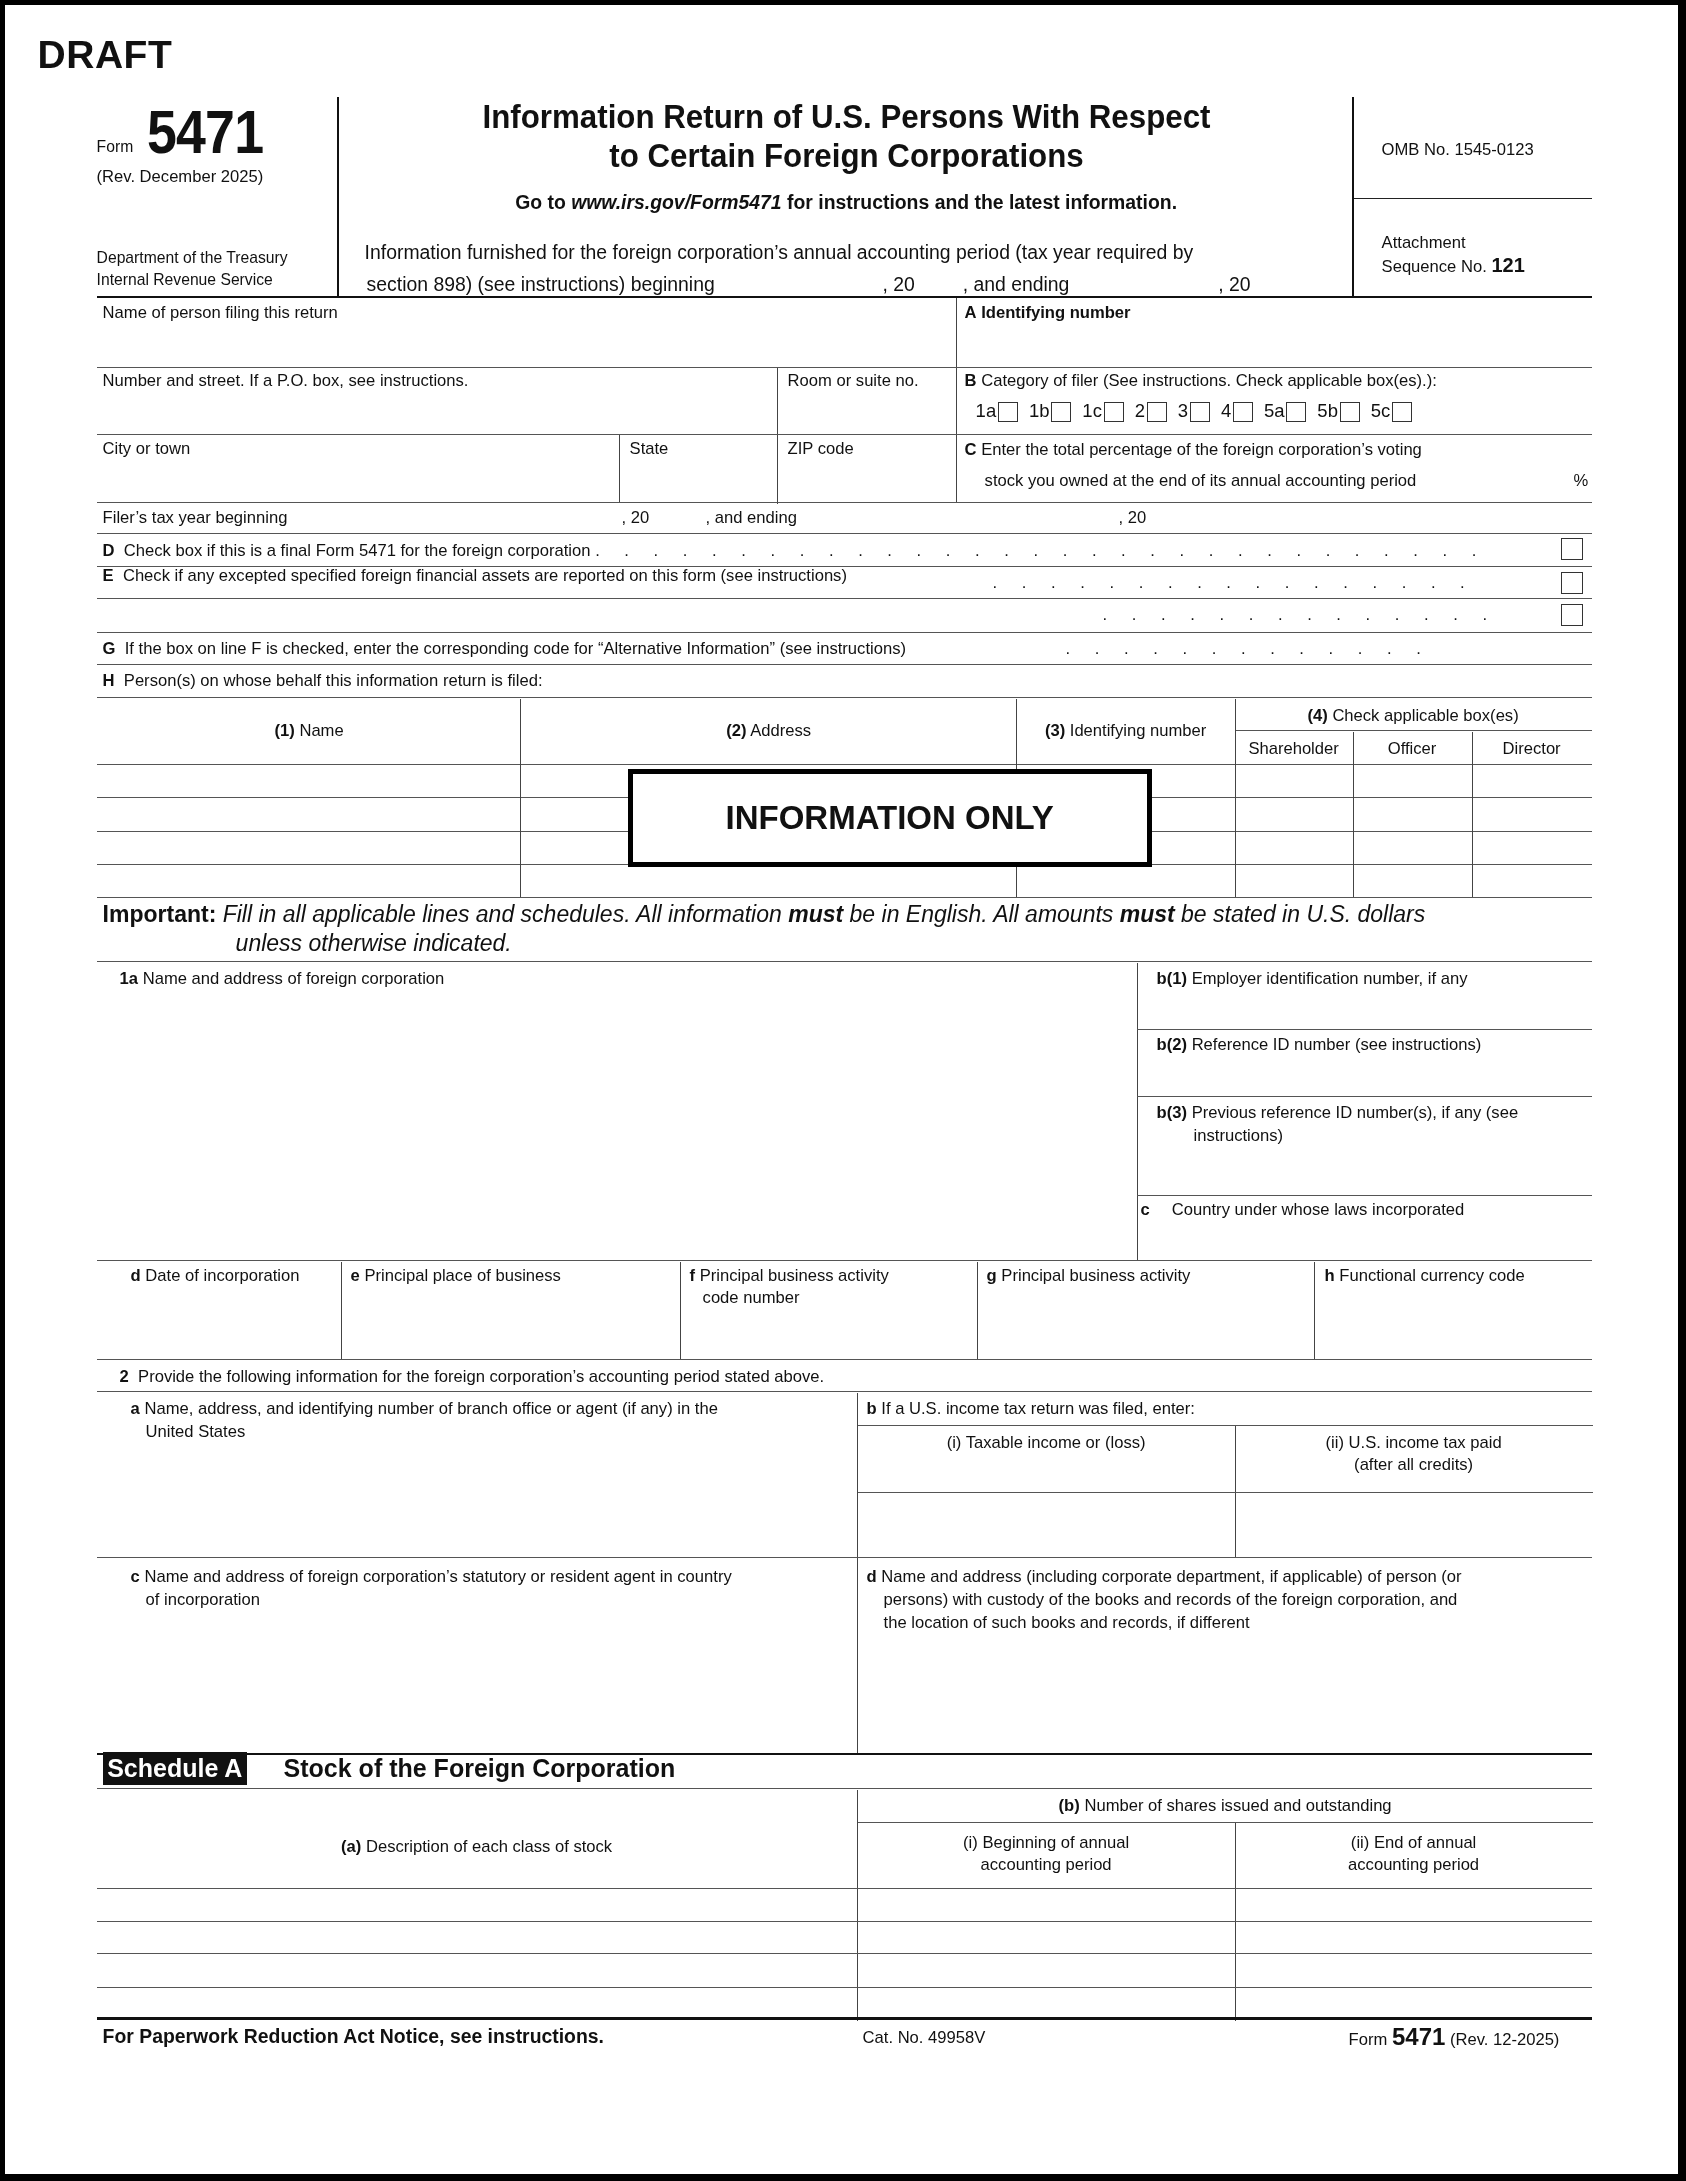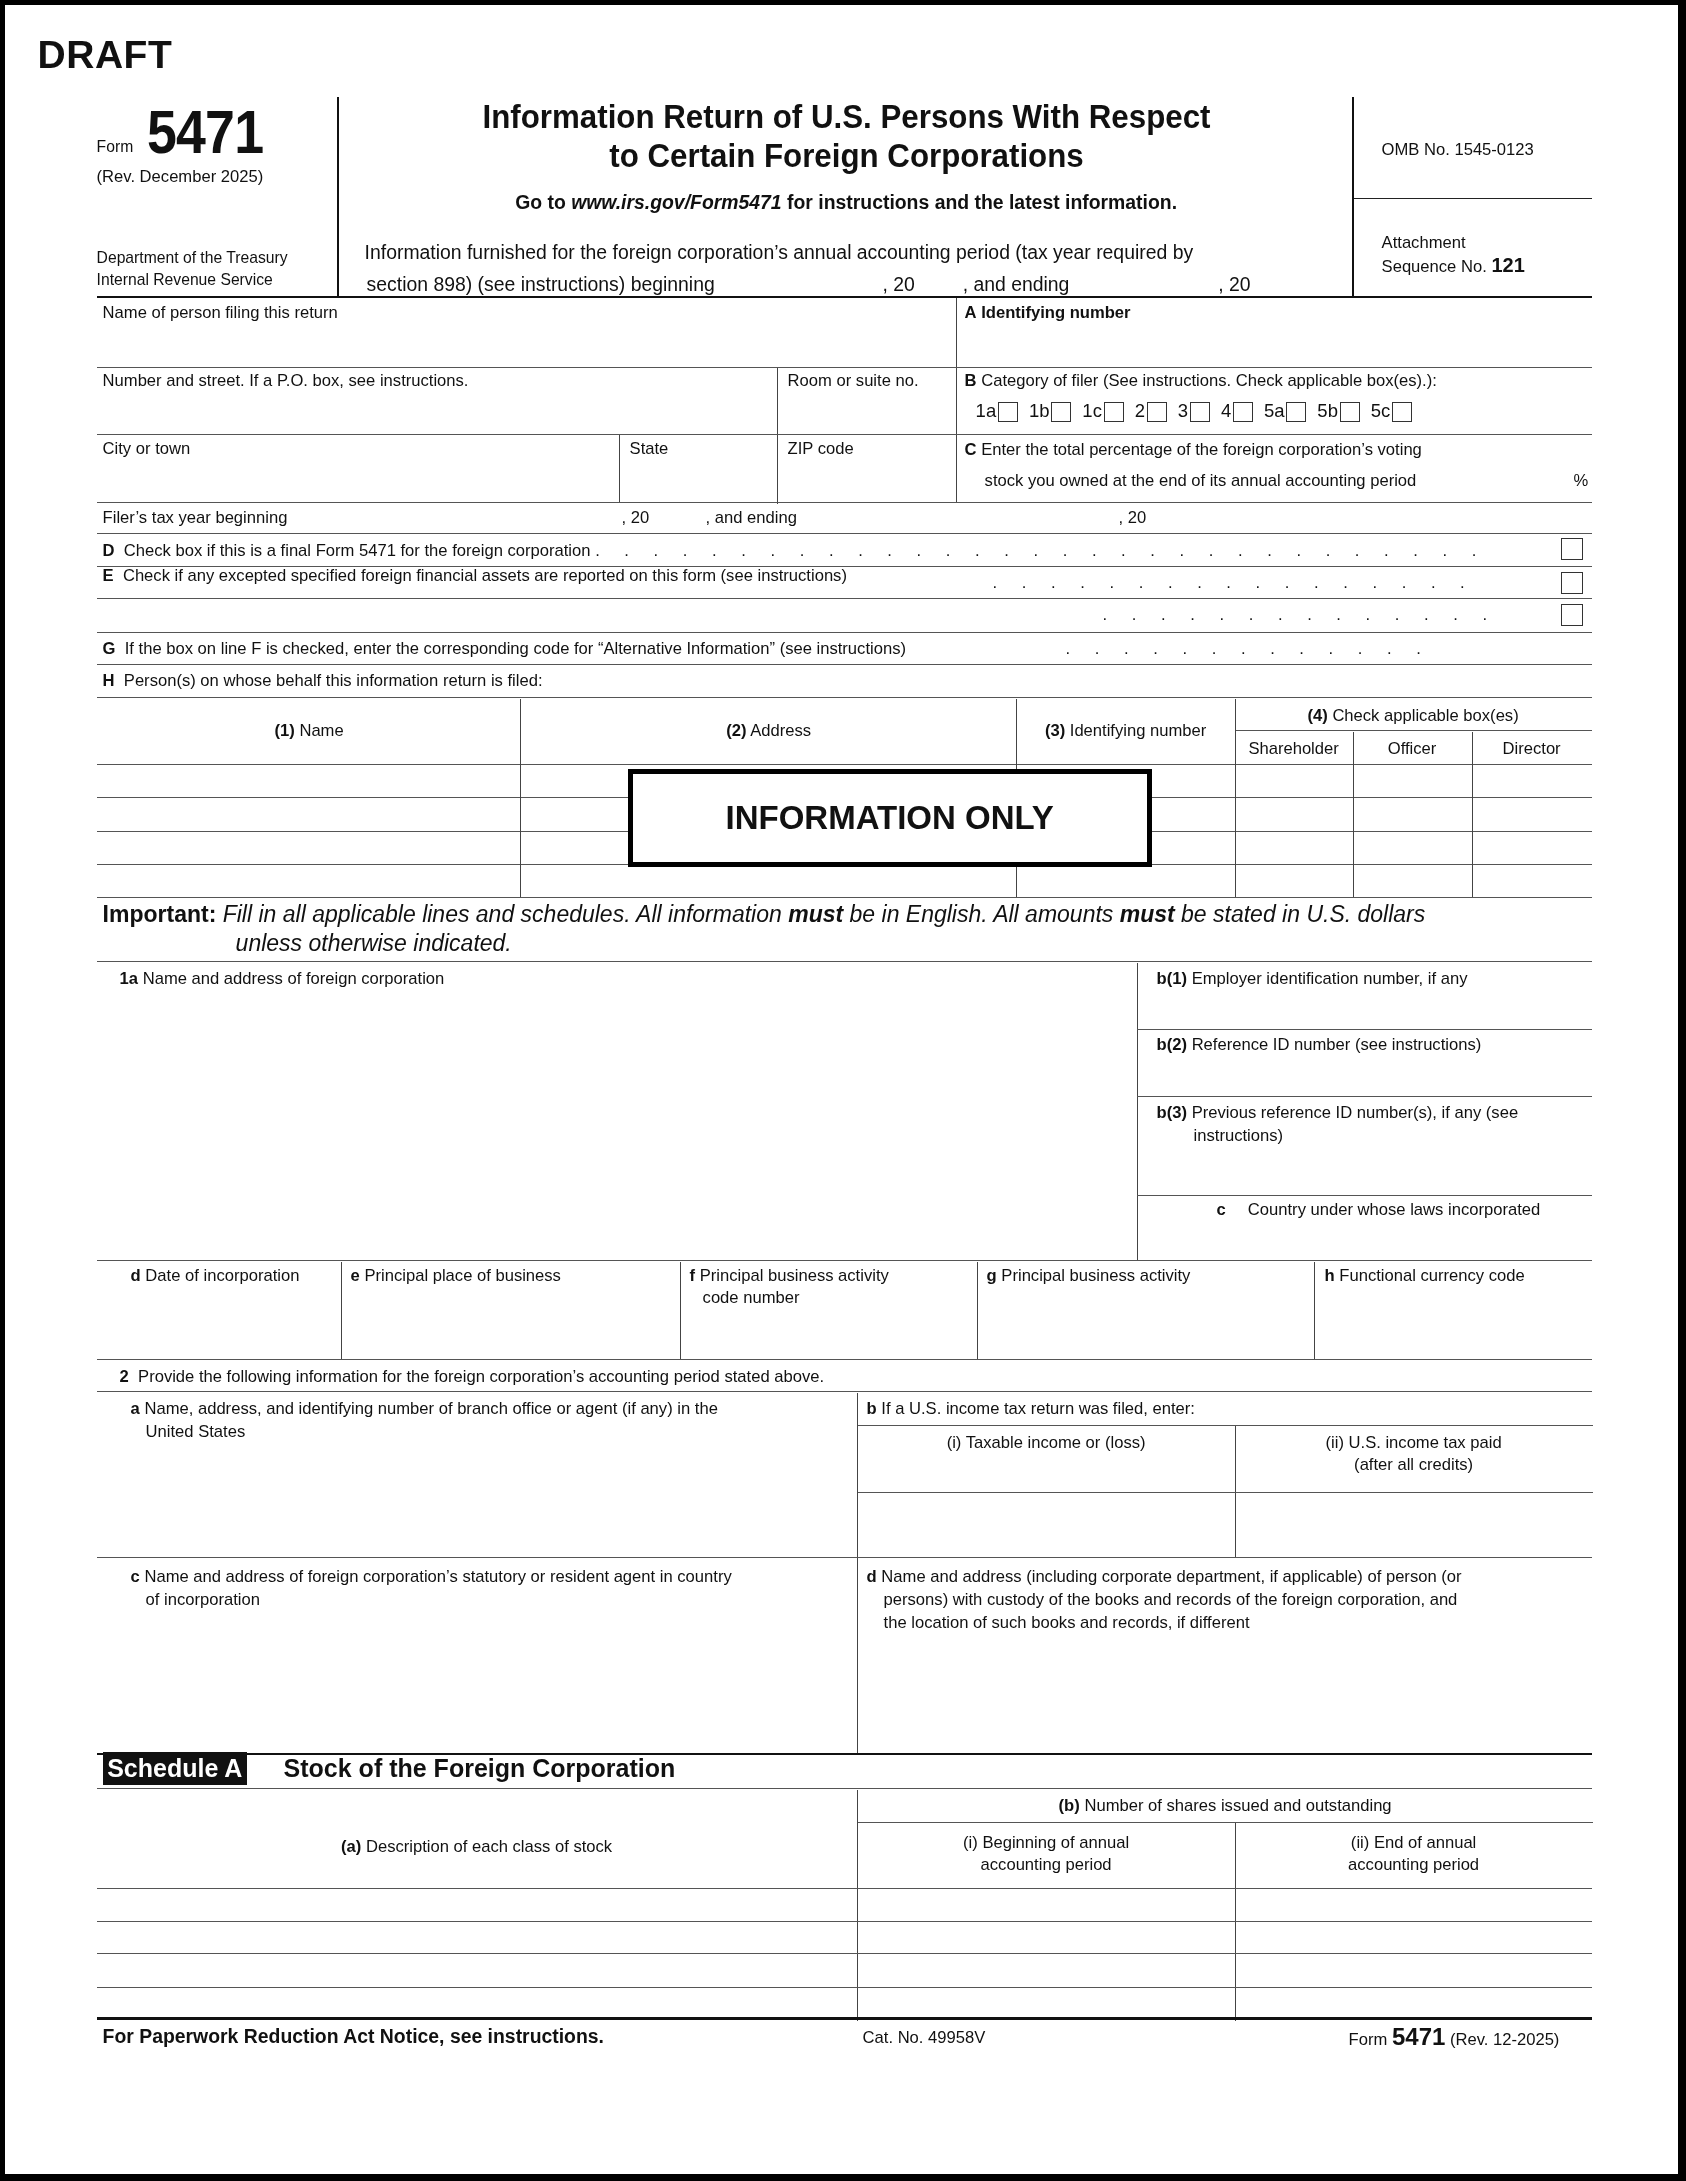--- a/index.html
+++ b/index.html
@@ -192,21 +192,21 @@
   <div class="lbl" style="left:1152px;top:963px;"><b>b(1)</b> <span>Employer identification number, if any</span></div>
   <div class="abs" style="left:1152px;top:986px;width:429px;height:37px;"></div>
   <div class="hline" style="left:1132px;top:1024px;width:455px;height:1.4px;background:#555;"></div>
   <div class="lbl" style="left:1152px;top:1029px;"><b>b(2)</b> <span>Reference ID number (see instructions)</span></div>
   <div class="abs" style="left:1152px;top:1052px;width:429px;height:37px;"></div>
   <div class="hline" style="left:1132px;top:1091px;width:455px;height:1.4px;background:#555;"></div>
   <div class="lbl" style="left:1152px;top:1097px;"><b>b(3)</b> <span>Previous reference ID number(s), if any (see</span></div>
   <div class="lbl" style="left:1189px;top:1120px;">instructions)</div>
   <div class="abs" style="left:1152px;top:1144px;width:429px;height:41px;"></div>
   <div class="hline" style="left:1132px;top:1190px;width:455px;height:1.4px;background:#555;"></div>
-  <div class="lbl" style="left:1212px;top:1194px;"><b>c</b><span style="display:inline-block;width:22px"></span><span>Country under whose laws incorporated</span></div>
+  <div class="lbl" style="left:1136px;top:1194px;"><b>c</b><span style="display:inline-block;width:22px"></span><span>Country under whose laws incorporated</span></div>
   <div class="abs" style="left:1152px;top:1218px;width:429px;height:33px;"></div>
   <div class="hline" style="left:92px;top:1255px;width:1495px;height:1.8px;background:#555;"></div>
 
   <div class="vline" style="left:336px;top:1257px;width:1.4px;height:98px;background:#444;"></div>
   <div class="vline" style="left:675px;top:1257px;width:1.4px;height:98px;background:#444;"></div>
   <div class="vline" style="left:972px;top:1257px;width:1.4px;height:98px;background:#444;"></div>
   <div class="vline" style="left:1309px;top:1257px;width:1.4px;height:98px;background:#444;"></div>
   <div class="lbl" style="left:126px;top:1260px;"><b>d</b> <span>Date of incorporation</span></div>
   <div class="abs" style="left:100px;top:1287px;width:231px;height:63px;"></div>
   <div class="lbl" style="left:346px;top:1260px;"><b>e</b> <span>Principal place of business</span></div>

